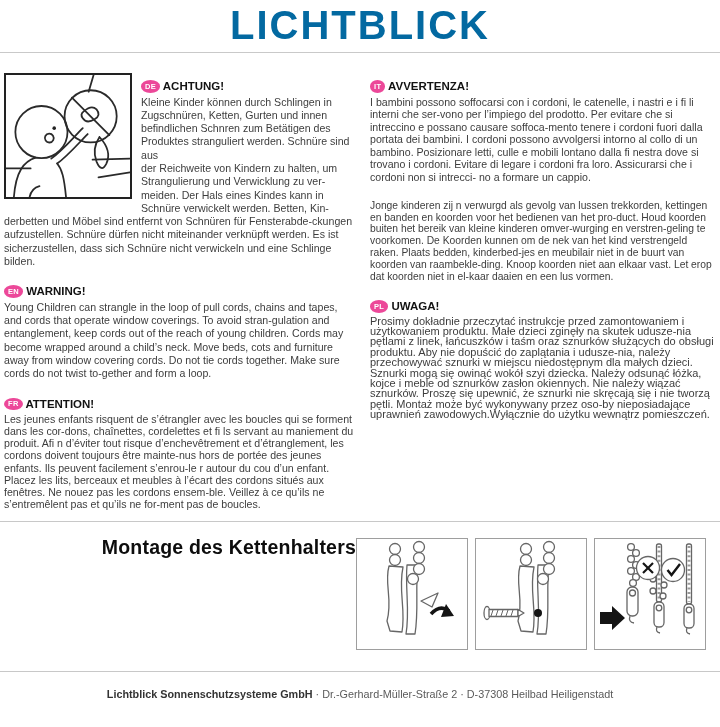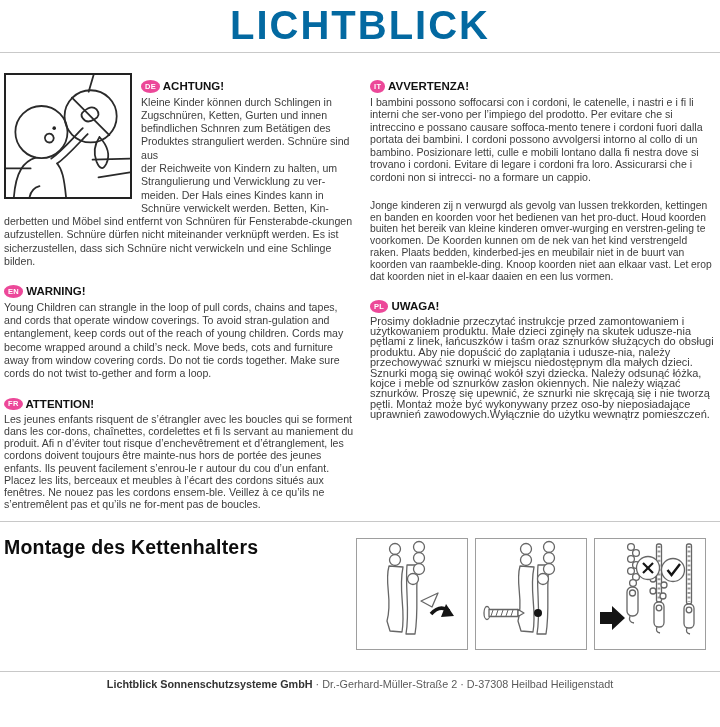--- a/index.html
+++ b/index.html
@@ -24,29 +24,29 @@
   .b-en{font-size:10.6px;line-height:13.3px;}
   .b-fr{font-size:10.6px;line-height:12.1px;}
   .b-it{font-size:10.6px;line-height:12.6px;}
   .b-nl{font-size:10.3px;line-height:11.9px;margin-top:16px;}
   .b-pl{font-size:11px;line-height:10.4px;}
   .illu{float:left;width:128px;height:126px;border:2.5px solid #222;box-sizing:border-box;
     margin:1px 9px 5px 0;background:#fff;}
   .illu svg{display:block;width:100%;height:100%;}
   
   .divider{border-top:1px solid #c8c8c8;}
-  .montage{display:flex;padding:10px 4px 0 4px;height:138px;box-sizing:border-box;}
+  .montage{display:flex;padding:10px 4px 0 4px;height:138px;box-sizing:border-box;text-align:right;}
   .montage-left{flex:0 0 352px;}
   .montage-title{font-size:19.5px;font-weight:700;color:#0d0d0d;margin:4px 0 11px;letter-spacing:.2px;}
   .montage-body{font-size:10.6px;line-height:13px;margin:0;color:#3d3d3d;}
   .panels{display:flex;gap:7px;margin-top:6px;}
   .panel{width:112px;height:112px;border:1.5px solid #9e9e9e;box-sizing:border-box;background:#fff;}
   .panel svg{display:block;width:100%;height:100%;}
   
-  .footer{border-top:1px solid #c8c8c8;margin-top:11px;padding-top:5px;text-align:center;
+  .footer{border-top:1px solid #c8c8c8;margin-top:11px;padding-top:15px;text-align:center;
     font-size:10.8px;line-height:14.5px;color:#5a5a5a;}
   .footer .bold{font-weight:700;color:#333;}
   .ln{stroke:#2a2a2a;stroke-width:1.8;fill:none;stroke-linecap:round;}
   .dln{stroke:#666;stroke-width:1.3;fill:#fff;stroke-linejoin:round;}
   .dlnf{stroke:none;fill:#141414;}
 </style>
 </head>
 <body>
 
 <div class="page">

